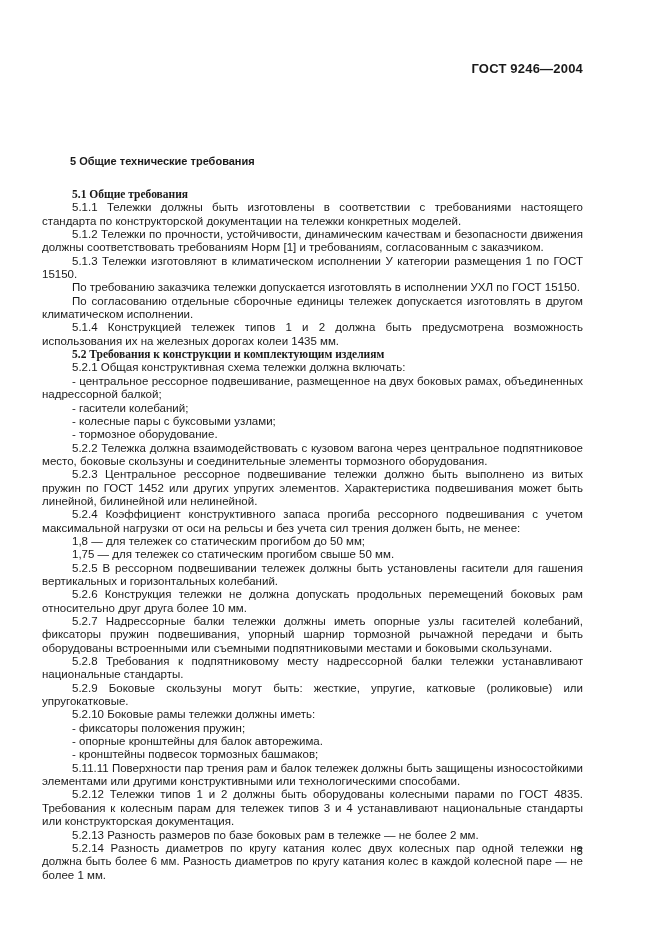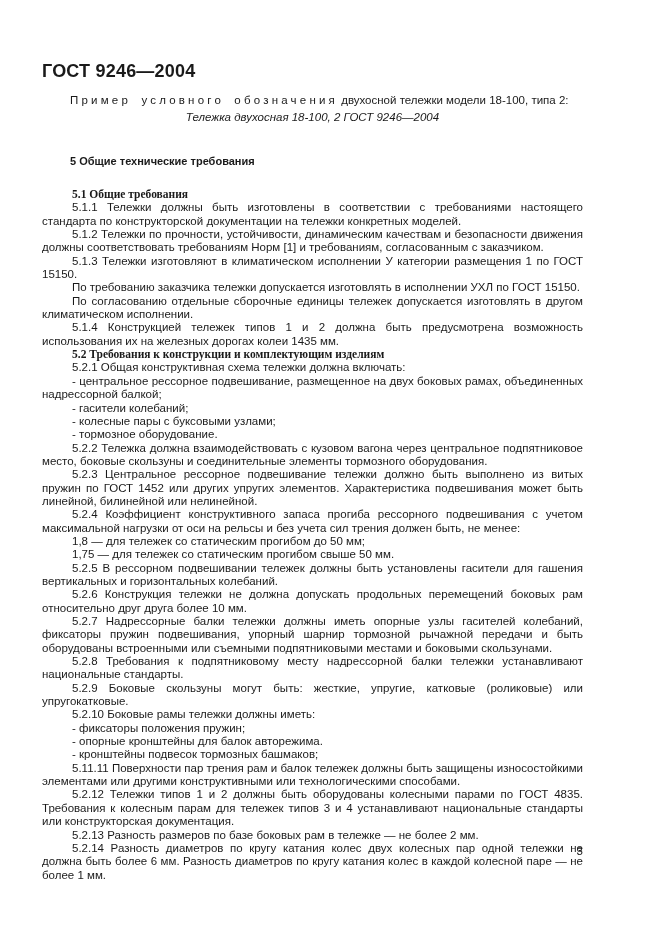--- a/index.html
+++ b/index.html
@@ -20,23 +20,23 @@
     top: 0; left: 0;
     width: 661px;
     height: 936px;
     background: #ffffff;
   }
   .doc-header {
     position: absolute;
     top: 61px;
     left: 42px;
     width: 541px;
-    text-align: left;
+    text-align: right;
     font-weight: 700;
-    font-size: 18px;
+    font-size: 13px;
     letter-spacing: 0.2px;
   }
   .example-block {
     position: absolute;
     top: 94px;
     left: 42px;
     width: 541px;
     font-size: 11.5px;
     line-height: 13.4px;
   }
@@ -88,26 +88,20 @@
     font-size: 11.5px;
   }
 </style>
 </head>
 <body>
 
 <div class="page">
 
   <div class="doc-header">ГОСТ 9246—2004</div>
 
-  <div class="example-block">
-    <div class="example-line">
-      <span class="spaced">Пример условного обозначения</span><span> двухосной тележки модели 18-100, типа 2:</span>
-    </div>
-    <div class="designation">Тележка двухосная 18-100, 2 ГОСТ 9246—2004</div>
-  </div>
 
   <h1 class="section-title">5 Общие технические требования</h1>
 
   <div class="content">
       <p class="para bold">5.1 Общие требования</p>
       <p class="para">5.1.1 Тележки должны быть изготовлены в соответствии с требованиями настоящего стандарта по конструкторской документации на тележки конкретных моделей.</p>
       <p class="para">5.1.2 Тележки по прочности, устойчивости, динамическим качествам и безопасности движения должны соответствовать требованиям Норм [1] и требованиям, согласованным с заказчиком.</p>
       <p class="para">5.1.3 Тележки изготовляют в климатическом исполнении У категории размещения 1 по ГОСТ 15150.</p>
       <p class="para">По требованию заказчика тележки допускается изготовлять в исполнении УХЛ по ГОСТ 15150.</p>
       <p class="para">По согласованию отдельные сборочные единицы тележек допускается изготовлять в другом климатическом исполнении.</p>

